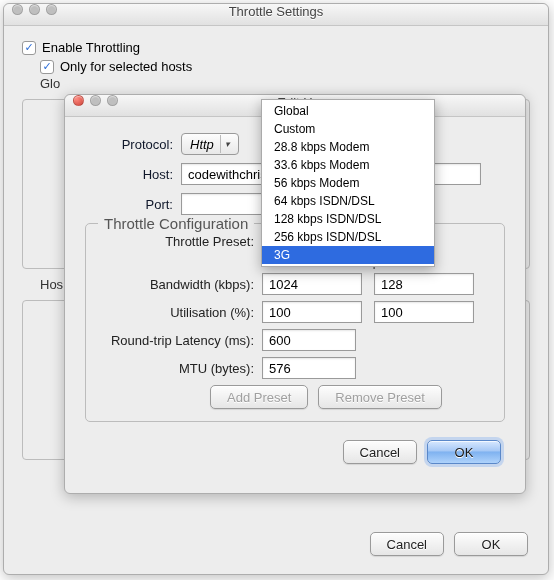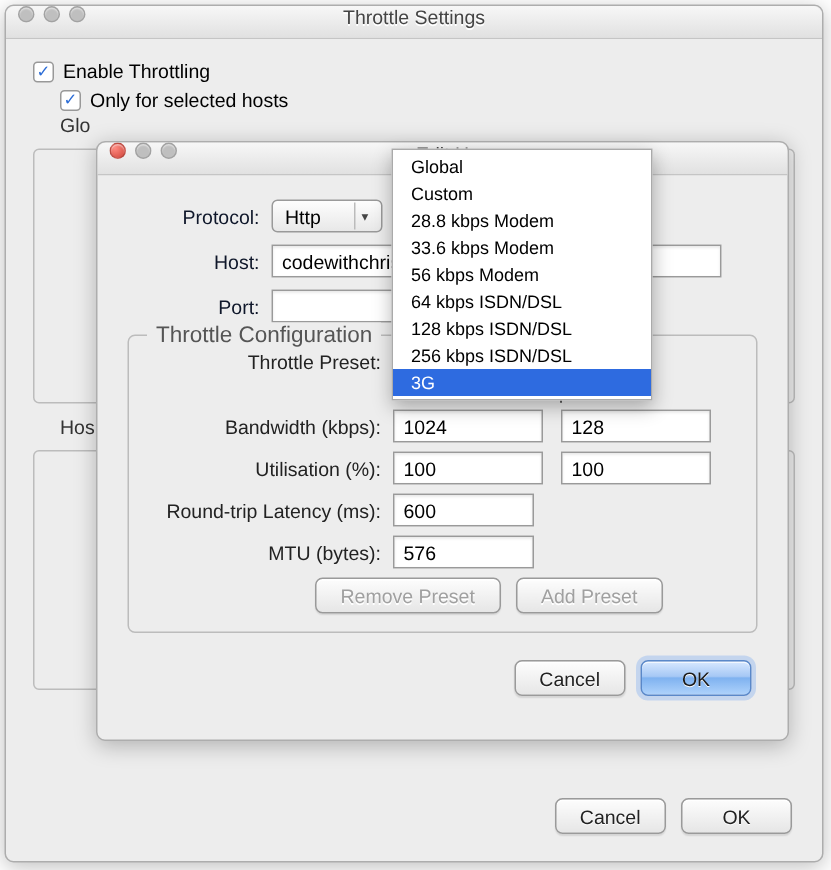--- a/index.html
+++ b/index.html
@@ -109,21 +109,22 @@
     box-shadow: inset 0 1px 2px rgba(0,0,0,0.1);
     border-radius: 0;
   }
   .combo {
     display: inline-flex; align-items: center;
     height: 22px;
     border: 1px solid #9a9a9a;
     border-radius: 4px;
     background: linear-gradient(#fdfdfd,#e8e8e8);
     padding: 0 4px 0 8px;
-    gap: 22px;
+    gap: 6px;
+    font-style: italic;
   }
   .combo .arrow {
     width: 14px; height: 18px;
     border-left: 1px solid #bbb;
     display: flex; align-items: center; justify-content: center;
     font-size: 9px; color: #444;
   }
 
   .fieldset {
     border: 1px solid #bcbcbc;
@@ -270,22 +271,22 @@
         <div class="tclabel">Round-trip Latency (ms):</div>
         <input class="inp" value="600" style="">
       </div>
 
       <div class="tcrow single">
         <div class="tclabel">MTU (bytes):</div>
         <input class="inp" value="576" style="">
       </div>
 
       <div class="rowbuttons">
+        <span class="btn disabled">Add Preset</span>
         <span class="btn disabled">Remove Preset</span>
-        <span class="btn disabled">Add Preset</span>
       </div>
     </div>
 
     <div class="dialog-buttons">
       <span class="btn">Cancel</span>
       <span class="btn default">OK</span>
     </div>
 
   </div>
 </div>

